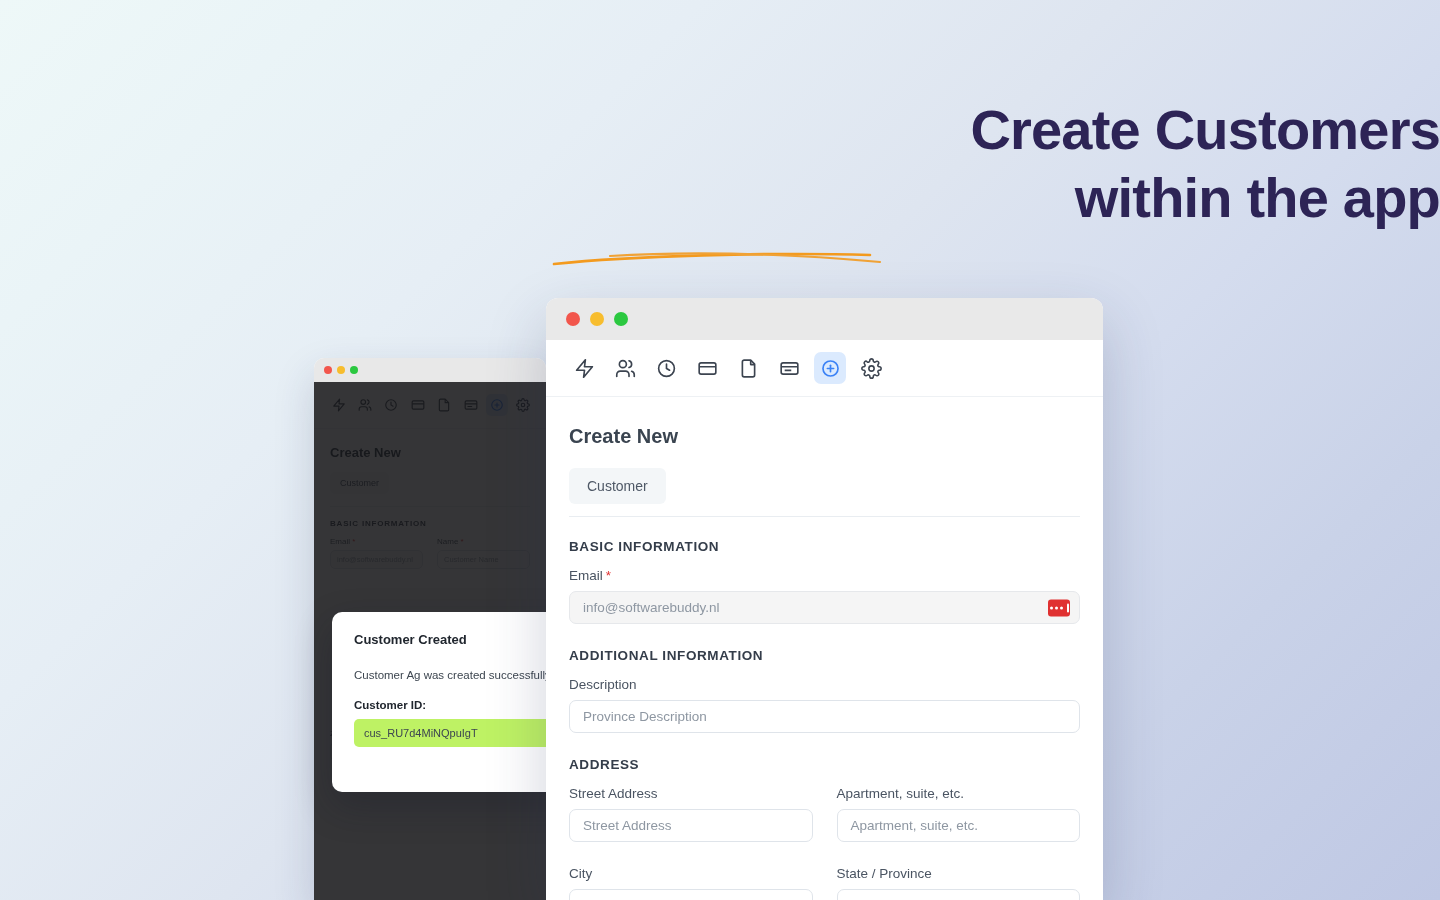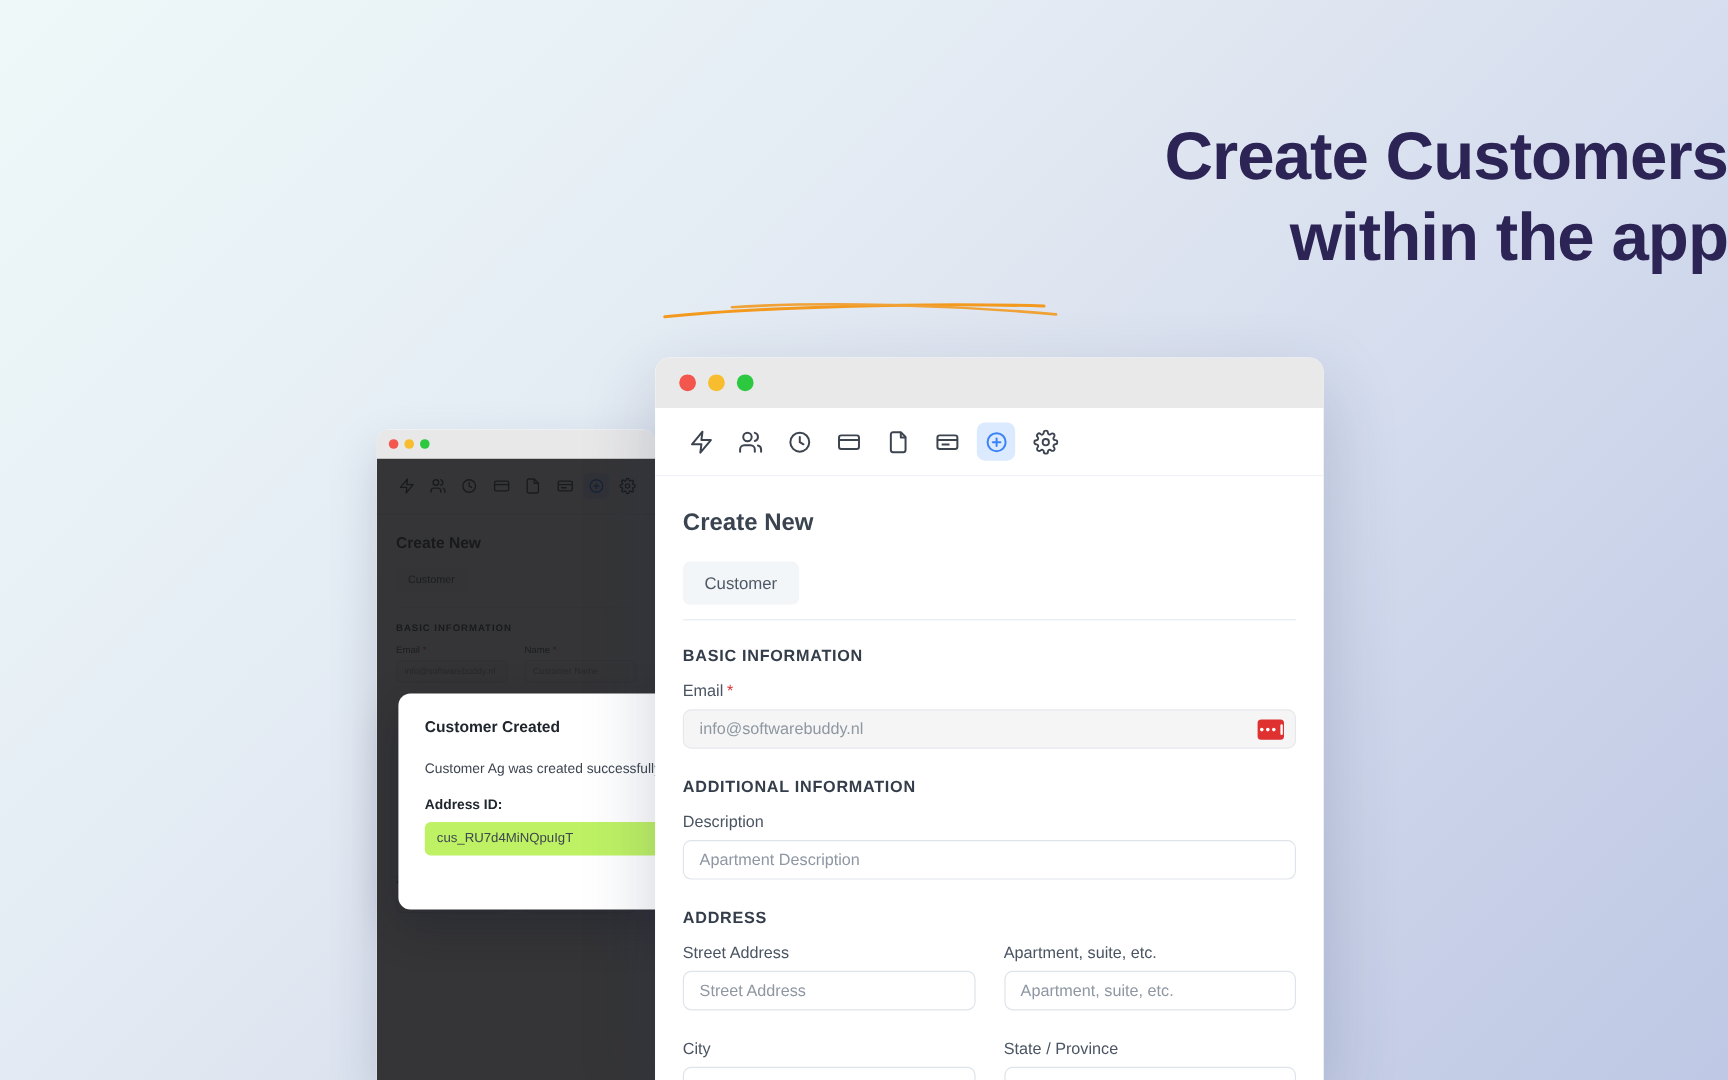--- a/index.html
+++ b/index.html
@@ -140,21 +140,21 @@
     background: #fff;
     overflow: hidden;
     white-space: nowrap;
   }
   .back-inp.filled { background: #f5f5f5; }
 
   
   #modal {
     position: absolute;
     left: 332px;
-    top: 578px;
+    top: 612px;
     width: 330px;
     height: 180px;
     background: #ffffff;
     border-radius: 10px;
     box-shadow: 0 14px 36px rgba(20,24,40,0.30);
     padding: 20px 22px;
     z-index: 20;
   }
   .modal-title {
     font-size: 13px;
@@ -393,21 +393,21 @@
           </div>
         </div>
       </div>
       <div class="back-scrim"></div>
     </div>
   </div>
 
   <div id="modal">
     <div class="modal-title">Customer Created</div>
     <div class="modal-msg">Customer Ag was created successfully!</div>
-    <div class="modal-idlabel">Address ID:</div>
+    <div class="modal-idlabel">Customer ID:</div>
     <div class="modal-idbox">cus_RU7d4MiNQpuIgT</div>
   </div>
 
   <div class="win" id="front-window">
     <div class="titlebar">
       <span class="dot red"></span>
       <span class="dot yellow"></span>
       <span class="dot green"></span>
     </div>
 
@@ -486,21 +486,21 @@
                 <span class="bar"></span>
             </span>
           </div>
         </div>
       </div>
 
       <div class="sec-title">ADDITIONAL INFORMATION</div>
       <div class="row">
         <div class="col">
           <label class="lab">Description</label>
-          <div class="inp">Apartment Description</div>
+          <div class="inp">Province Description</div>
         </div>
       </div>
 
       <div class="sec-title">ADDRESS</div>
       <div class="row">
         <div class="col">
           <label class="lab">Street Address</label>
           <div class="inp">Street Address</div>
         </div>
         <div class="col">

